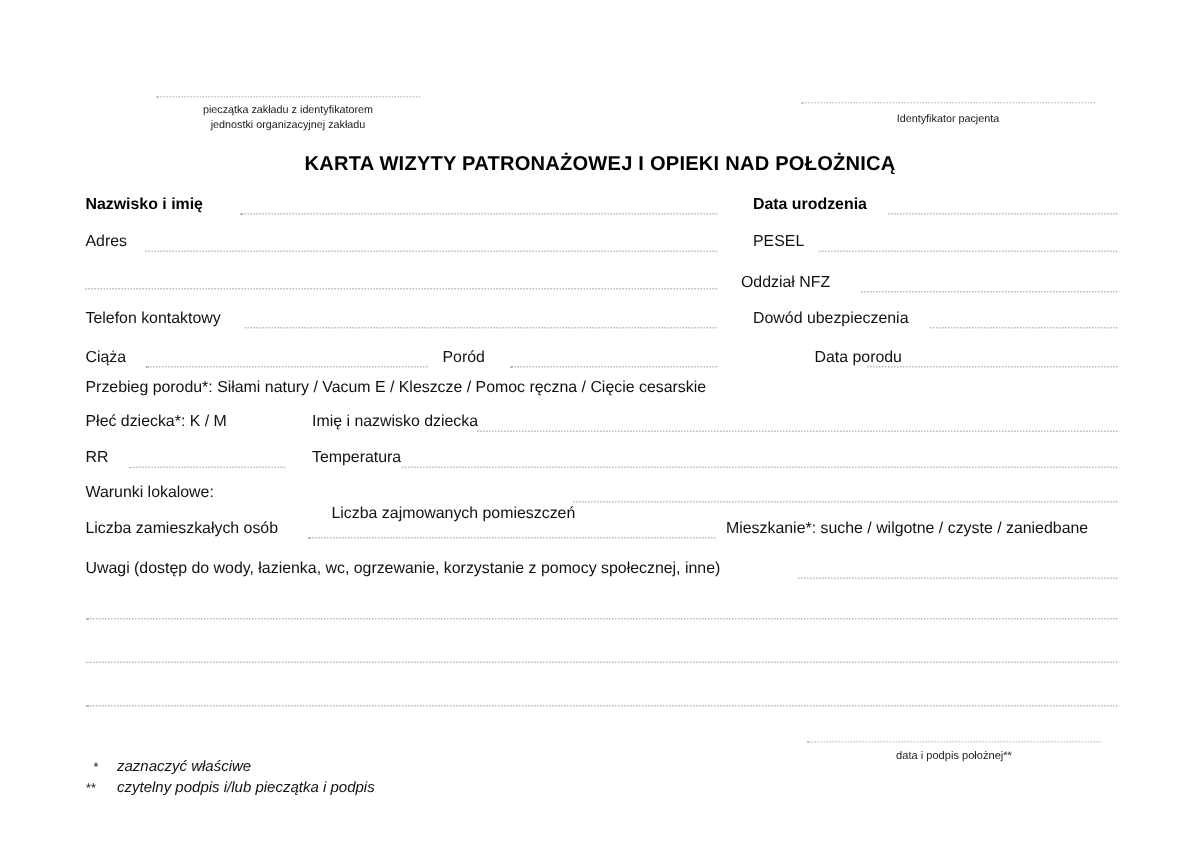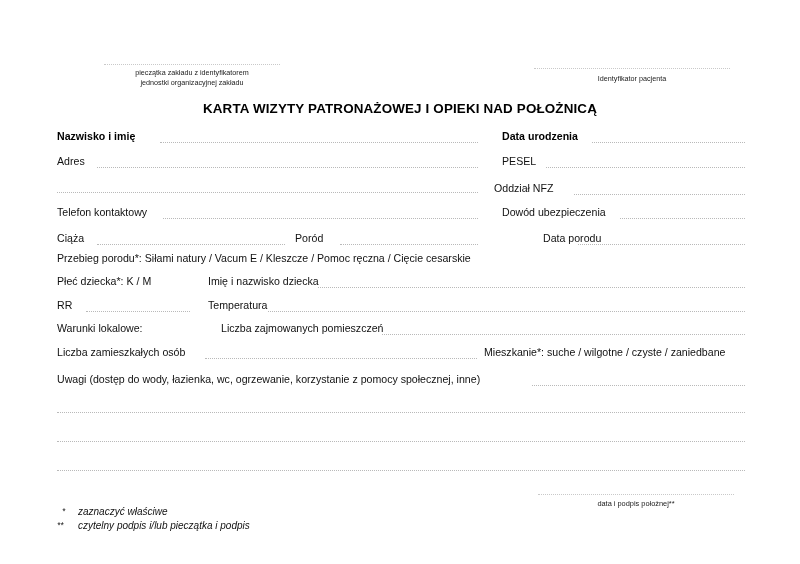--- a/index.html
+++ b/index.html
@@ -143,21 +143,21 @@
   <div class="rule" style="left:318px; top:287px; width:427px;"></div>
 
   <div class="abs label" style="left:57px; top:299px;">RR</div>
   <div class="rule" style="left:86px; top:311px; width:104px;"></div>
 
   <div class="abs label" style="left:208px; top:299px;">Temperatura</div>
   <div class="rule" style="left:268px; top:311px; width:477px;"></div>
 
   <div class="abs label" style="left:57px; top:322px;">Warunki lokalowe:</div>
 
-  <div class="abs label" style="left:196px; top:322px;padding-left:25px;">Liczba zajmowanych pomieszczeń</div>
+  <div class="abs label" style="left:196px; top:336px;padding-left:25px;">Liczba zajmowanych pomieszczeń</div>
   <div class="rule" style="left:382px; top:334px; width:363px;"></div>
 
   <div class="abs label" style="left:57px; top:346px;">Liczba zamieszkałych osób</div>
   <div class="rule" style="left:205px; top:358px; width:272px;"></div>
 
   <div class="abs label" style="left:484px; top:346px;">Mieszkanie*: suche / wilgotne / czyste / zaniedbane</div>
 
   <div class="abs label" style="left:57px; top:373px;">Uwagi (dostęp do wody, łazienka, wc, ogrzewanie, korzystanie z pomocy społecznej, inne)</div>
   <div class="rule" style="left:532px; top:385px; width:213px;"></div>
 

